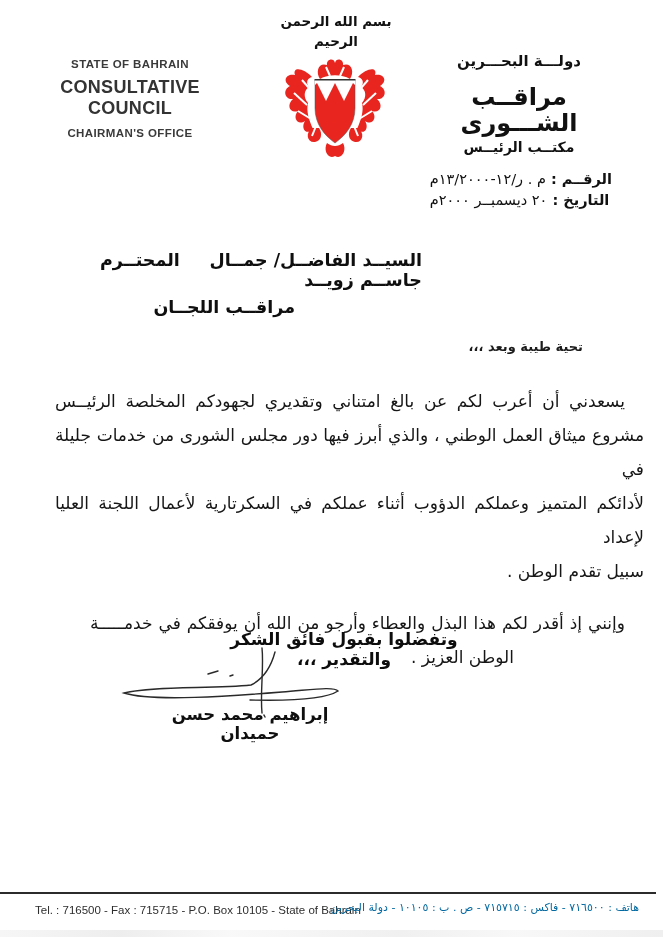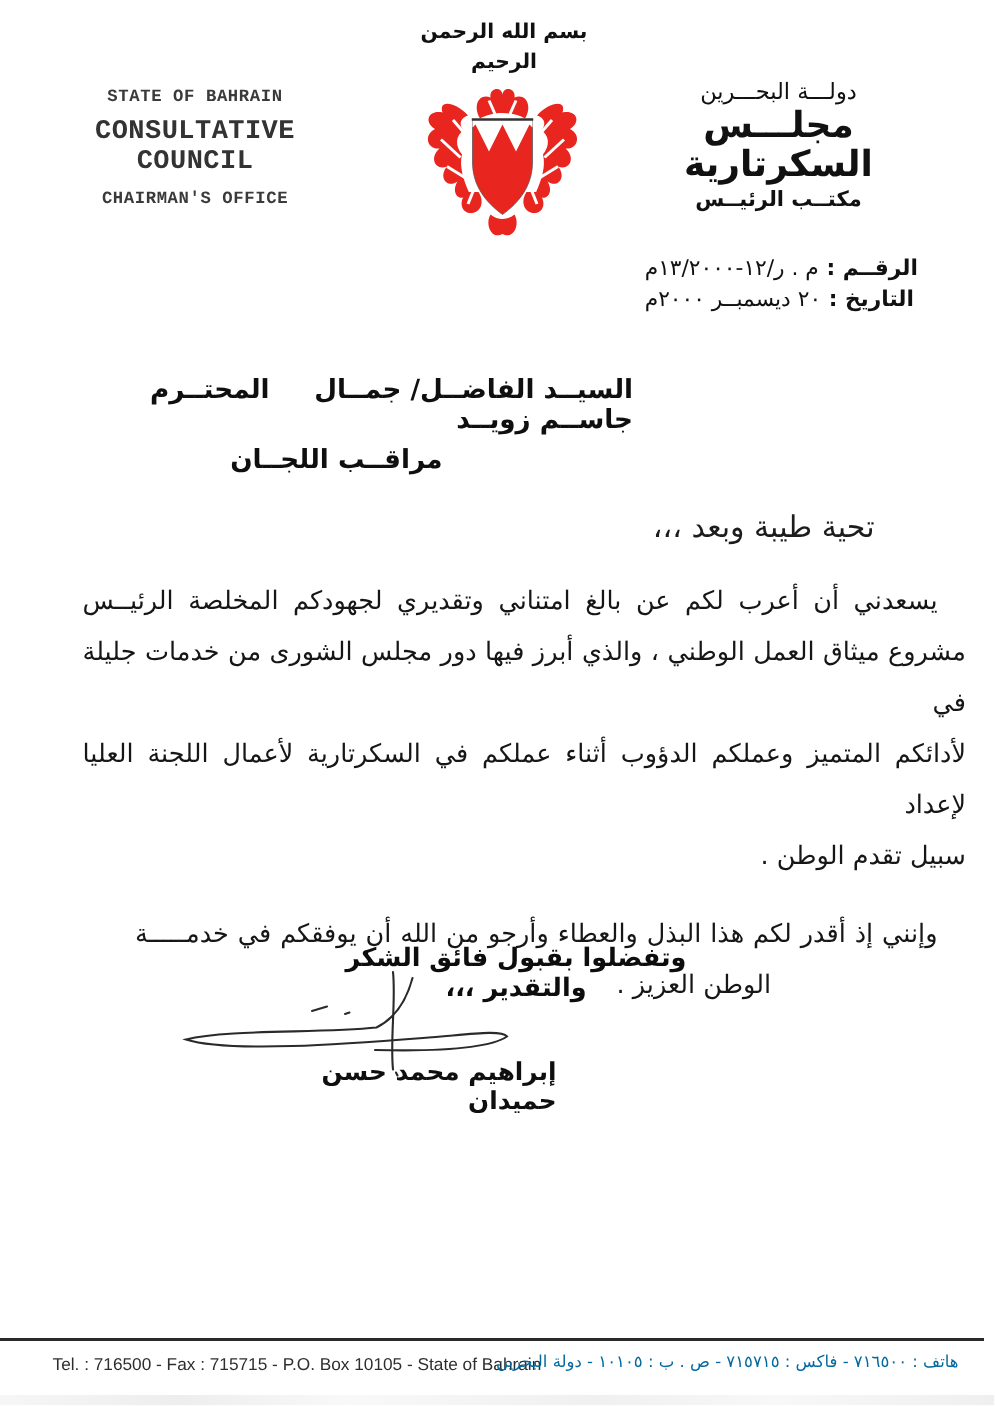--- a/index.html
+++ b/index.html
@@ -3,51 +3,51 @@
 <meta charset="utf-8">
 <style>
   * { margin:0; padding:0; box-sizing:border-box; }
   html,body { background:#ffffff; }
   .page {
     position:relative; width:663px; height:937px; background:#ffffff;
     font-family:"DejaVu Sans", sans-serif; color:#1c1c1c; overflow:hidden;
   }
   
   .eng-header { position:absolute; left:26px; top:58px; width:208px; text-align:center;
-    font-family:Liberation Mono, monospace; color:#3a3a3a; font-weight:bold; }
+    font-family:Liberation Sans, sans-serif; color:#3a3a3a; font-weight:bold; }
   .eng-l1 { font-size:11.5px; letter-spacing:.4px; margin-bottom:7px; }
   .eng-l2 { font-size:18px; letter-spacing:.3px; margin-bottom:8px; color:#333; }
   .eng-l3 { font-size:11.5px; letter-spacing:.4px; }
   .bismillah { position:absolute; left:274px; top:12px; width:124px; height:46px;
     text-align:center; direction:rtl; font-weight:bold; font-size:13.5px; line-height:1.45; color:#111; }
   .arms { position:absolute; left:282px; top:56px; }
   .ar-header { position:absolute; right:38px; top:52px; width:212px; text-align:center; direction:rtl; color:#111; }
-  .ar-l1 { font-size:15px; font-weight:normal; margin-bottom:0; }
+  .ar-l1 { font-size:15px; font-weight:bold; margin-bottom:14px; }
   .ar-l2 { font-size:24px; font-weight:bold; line-height:1.1; }
   .ar-l3 { font-size:14px; font-weight:600; margin-top:2px; }
   
   .ref { position:absolute; right:51px; top:169px; direction:rtl; text-align:left; font-size:14.5px; line-height:21px; color:#111; }
   .ref b { font-weight:bold; }
   
   .addressee { position:absolute; left:100px; top:250px; width:322px; direction:rtl; font-weight:bold; font-size:17.5px; color:#0f0f0f; }
   .addr-line1 { display:flex; justify-content:space-between; }
   .addr-line2 { margin-top:7px; text-align:right; padding-right:127px; }
   
-  .greeting { position:absolute; right:80px; top:339px; direction:rtl; font-weight:normal; font-size:20px; }
+  .greeting { position:absolute; right:80px; top:339px; direction:rtl; font-weight:bold; font-size:13px; }
   .body-text { position:absolute; left:55px; top:384px; width:589px; direction:rtl; font-size:17px; line-height:34px; color:#161616; }
   .bline { text-align:justify; text-align-last:justify; }
   .bline.first { padding-right:19px; }
   .bline.p2first { padding-left:35px; }
   .bline.last { text-align:right; text-align-last:right; }
   .p2 { margin-top:18px; }
   .p2 .last { padding-right:130px; }
   .closing { position:absolute; left:203px; top:629px; width:282px; direction:rtl; text-align:center; font-weight:bold; font-size:17px; color:#0d0d0d; }
   
   .sig { position:absolute; left:112px; top:645px; }
-  .signer { position:absolute; left:163px; top:705px; width:208px; direction:rtl; font-weight:bold; color:#0f0f0f; }
+  .signer { position:absolute; left:146px; top:705px; width:208px; text-align:center; direction:rtl; font-weight:bold; color:#0f0f0f; }
   .signer-name { font-size:16.5px; margin-bottom:6px; }
   .signer-title { font-size:16px; }
   
   .footer-rule { position:absolute; left:0; top:892px; width:656px; height:2px; background:#2b2b2b; }
   .footer-en { position:absolute; left:35px; top:904px; font-family:"Liberation Sans", sans-serif; font-size:11.5px; color:#2e2e2e; }
   .footer-ar { position:absolute; right:24px; top:901px; direction:rtl; font-size:11px; color:#0369a1; }
   .scan-artifact { position:absolute; left:0; bottom:0; width:663px; height:7px;
     background:linear-gradient(90deg,#f4f4f4 0%,#e9e9e9 18%,#f7f7f7 35%,#ececec 60%,#f6f6f6 78%,#ebebeb 100%); opacity:.8; }
 </style>
 </head>
@@ -95,21 +95,21 @@
       <path d="M33,24 L73,24 L73,52 C73,68 64,79 53,87 C42,79 33,68 33,52 Z" fill="#e8251f" stroke="#555" stroke-width="0.5"></path>
 
       <path d="M33,24 L73,24 L73,29 L71,27 L62,45 L53,27 L44,45 L35,27 L33,29 Z" fill="#ffffff"></path>
 
       <path d="M32.5,23.7 L73.5,23.7" stroke="#333" stroke-width="1.6"></path>
     </svg>
   </div>
 
   <div class="ar-header">
     <div class="ar-l1">دولـــة البحـــرين</div>
-    <div class="ar-l2">مجلـــس السكرتارية</div>
+    <div class="ar-l2">مراقــب الشـــورى</div>
     <div class="ar-l3">مكتــب الرئيــس</div>
   </div>
 
   <div class="ref">
     <div><b>الرقــم : </b><span>م . ر/١٢-١٣/٢٠٠٠م</span></div>
     <div><b>التاريخ : </b><span>٢٠ ديسمبــر ٢٠٠٠م</span></div>
   </div>
 
   <div class="addressee">
     <div class="addr-line1">

